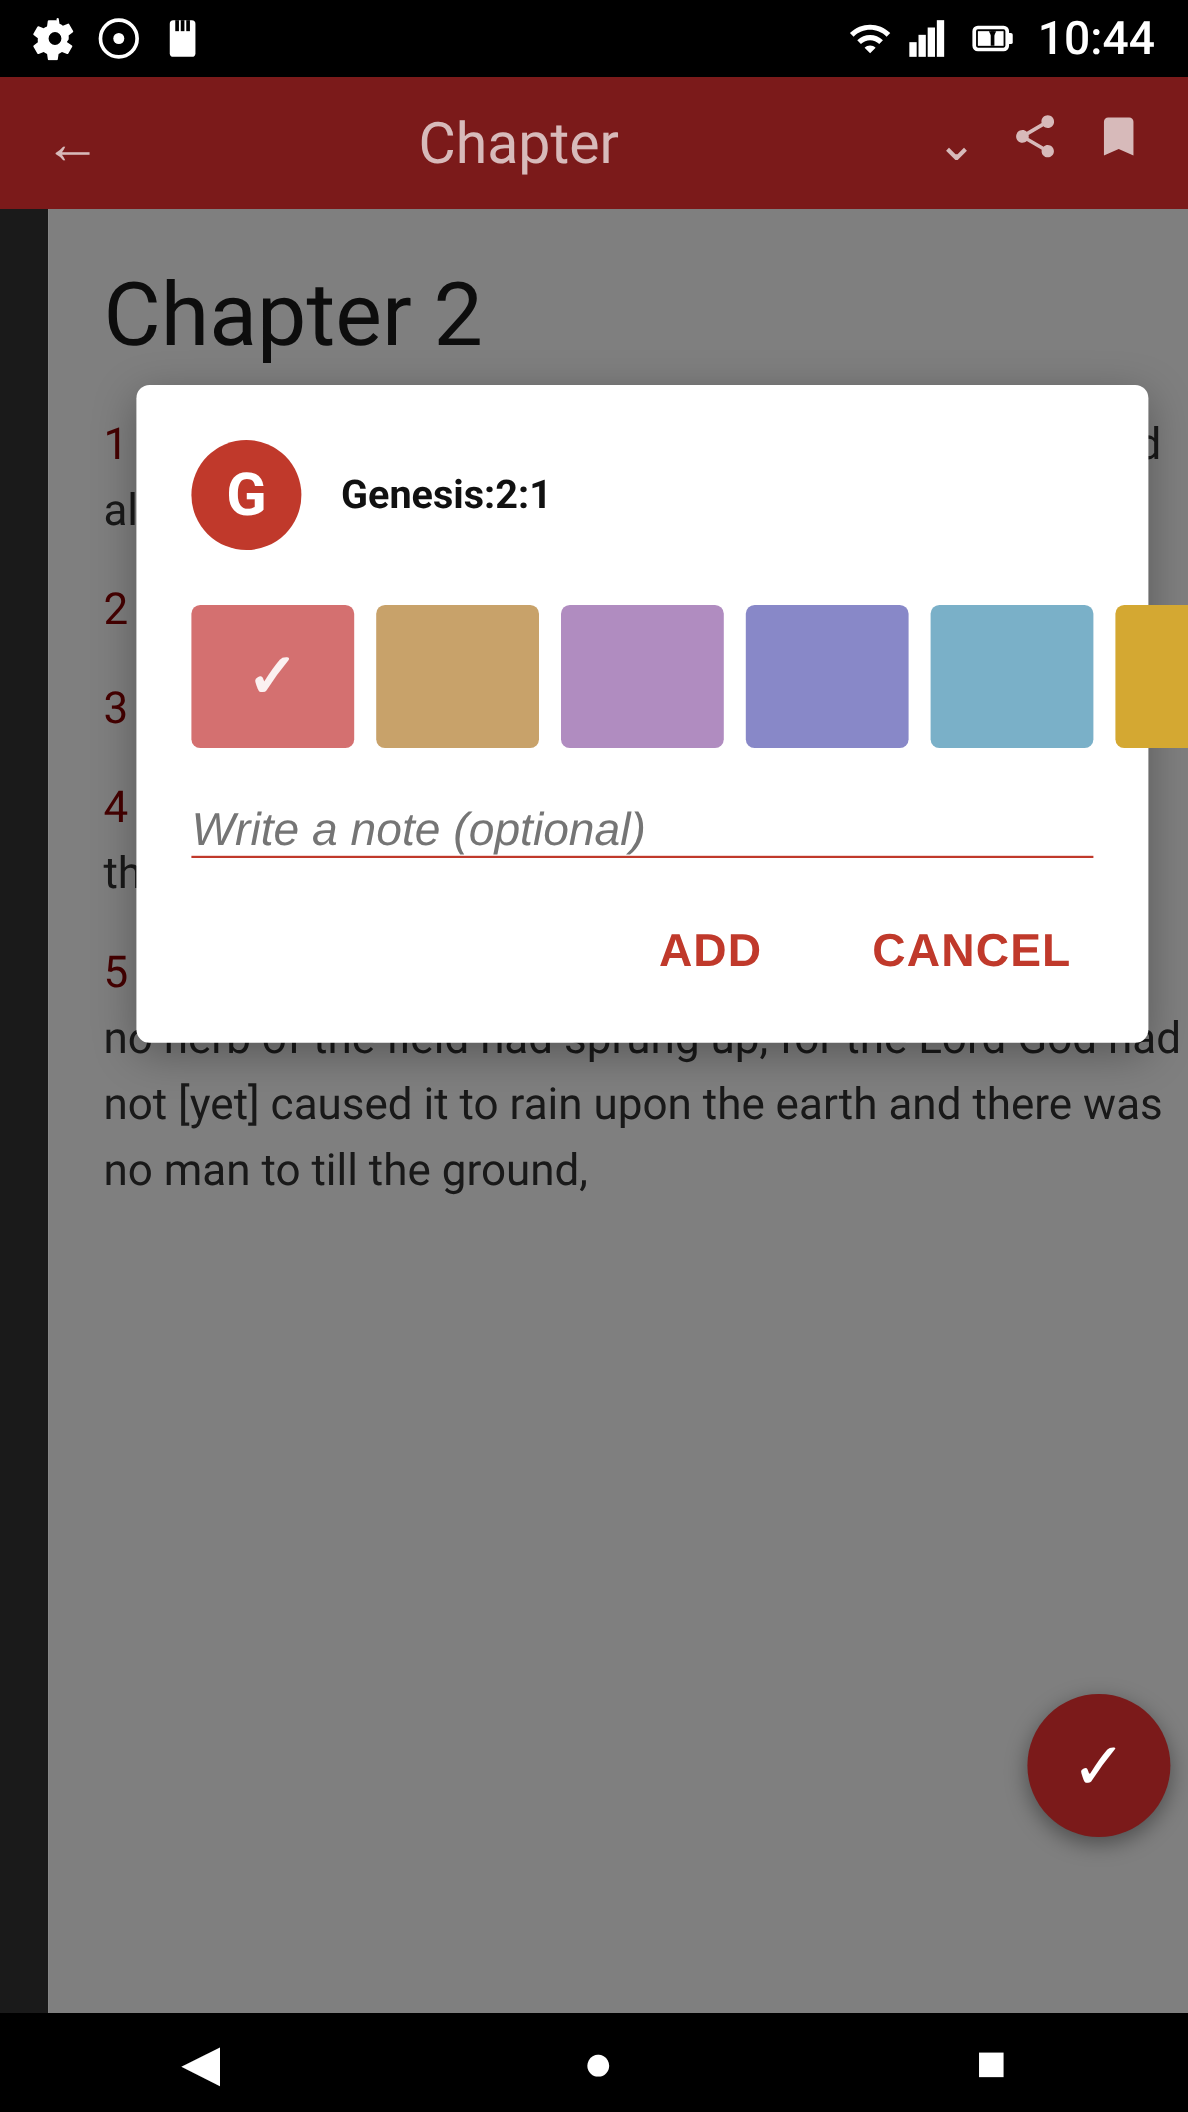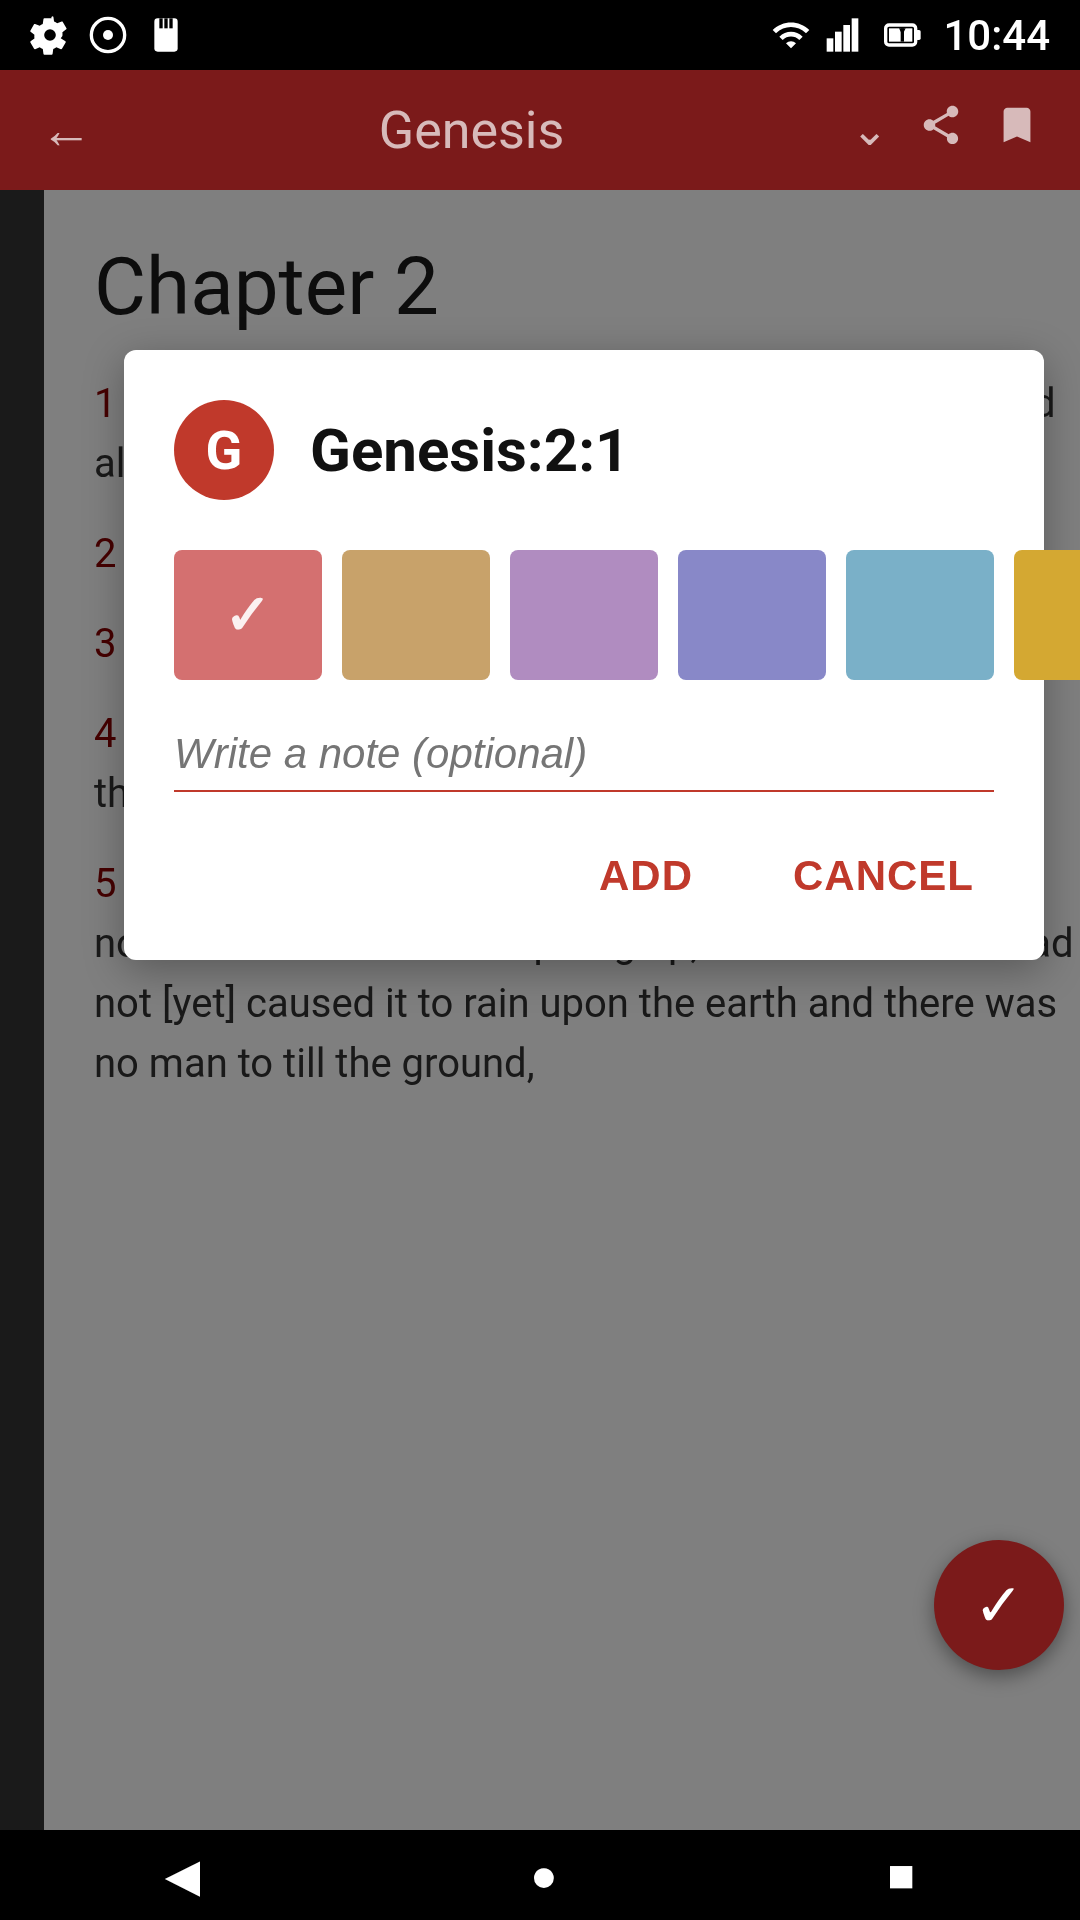--- a/index.html
+++ b/index.html
@@ -144,21 +144,21 @@
       display: flex;
       align-items: center;
       justify-content: center;
       font-size: 54px;
       color: #fff;
       font-weight: 700;
       flex-shrink: 0;
     }
 
     .dialog-title {
-      font-size: 60px;
+      font-size: 36px;
       color: #111;
       font-weight: 700;
     }
 
     
     .color-swatches {
       display: flex;
       gap: 20px;
       margin-bottom: 50px;
     }
@@ -178,21 +178,20 @@
       content: '✓';
       font-size: 56px;
       color: rgba(255,255,255,0.9);
       font-weight: 700;
     }
 
     
     .note-input-wrapper {
       border-bottom: 2.5px solid #c0392b;
       margin-bottom: 50px;
-      padding-bottom: 12px;
     }
 
     .note-input {
       width: 100%;
       border: none;
       outline: none;
       font-size: 42px;
       color: #999;
       background: transparent;
       font-style: italic;
@@ -303,21 +302,21 @@
       <rect x="3" y="8" width="14" height="8" fill="white"></rect>
       <line x1="11" y1="8" x2="11" y2="16" stroke="#000" stroke-width="2"></line>
       <polygon points="9,8 13,8 11,12" fill="#000"></polygon>
     </svg>
     <span class="status-time">10:44</span>
   </div>
 </div>
 
 <div class="app-bar">
   <span class="app-bar-icon" style="font-size:52px; color:rgba(255,255,255,0.7);">←</span>
-  <span class="app-bar-title">Genesis</span>
+  <span class="app-bar-title">Chapter</span>
   <span class="app-bar-icon" style="font-size:44px;">⌄</span>
   <span class="app-bar-icon">
     <svg width="46" height="46" viewBox="0 0 24 24" fill="rgba(255,255,255,0.7)">
       <path d="M18 16.08c-.76 0-1.44.3-1.96.77L8.91 12.7c.05-.23.09-.46.09-.7s-.04-.47-.09-.7l7.05-4.11c.54.5 1.25.81 2.04.81 1.66 0 3-1.34 3-3s-1.34-3-3-3-3 1.34-3 3c0 .24.04.47.09.7L8.04 9.81C7.5 9.31 6.79 9 6 9c-1.66 0-3 1.34-3 3s1.34 3 3 3c.79 0 1.5-.31 2.04-.81l7.12 4.16c-.05.21-.08.43-.08.65 0 1.61 1.31 2.92 2.92 2.92 1.61 0 2.92-1.31 2.92-2.92s-1.31-2.92-2.92-2.92z"></path>
     </svg>
   </span>
   <span class="app-bar-icon">
     <svg width="46" height="46" viewBox="0 0 24 24" fill="rgba(255,255,255,0.7)">
       <path d="M17 3H7c-1.1 0-2 .9-2 2v16l7-3 7 3V5c0-1.1-.9-2-2-2z"></path>
     </svg>

